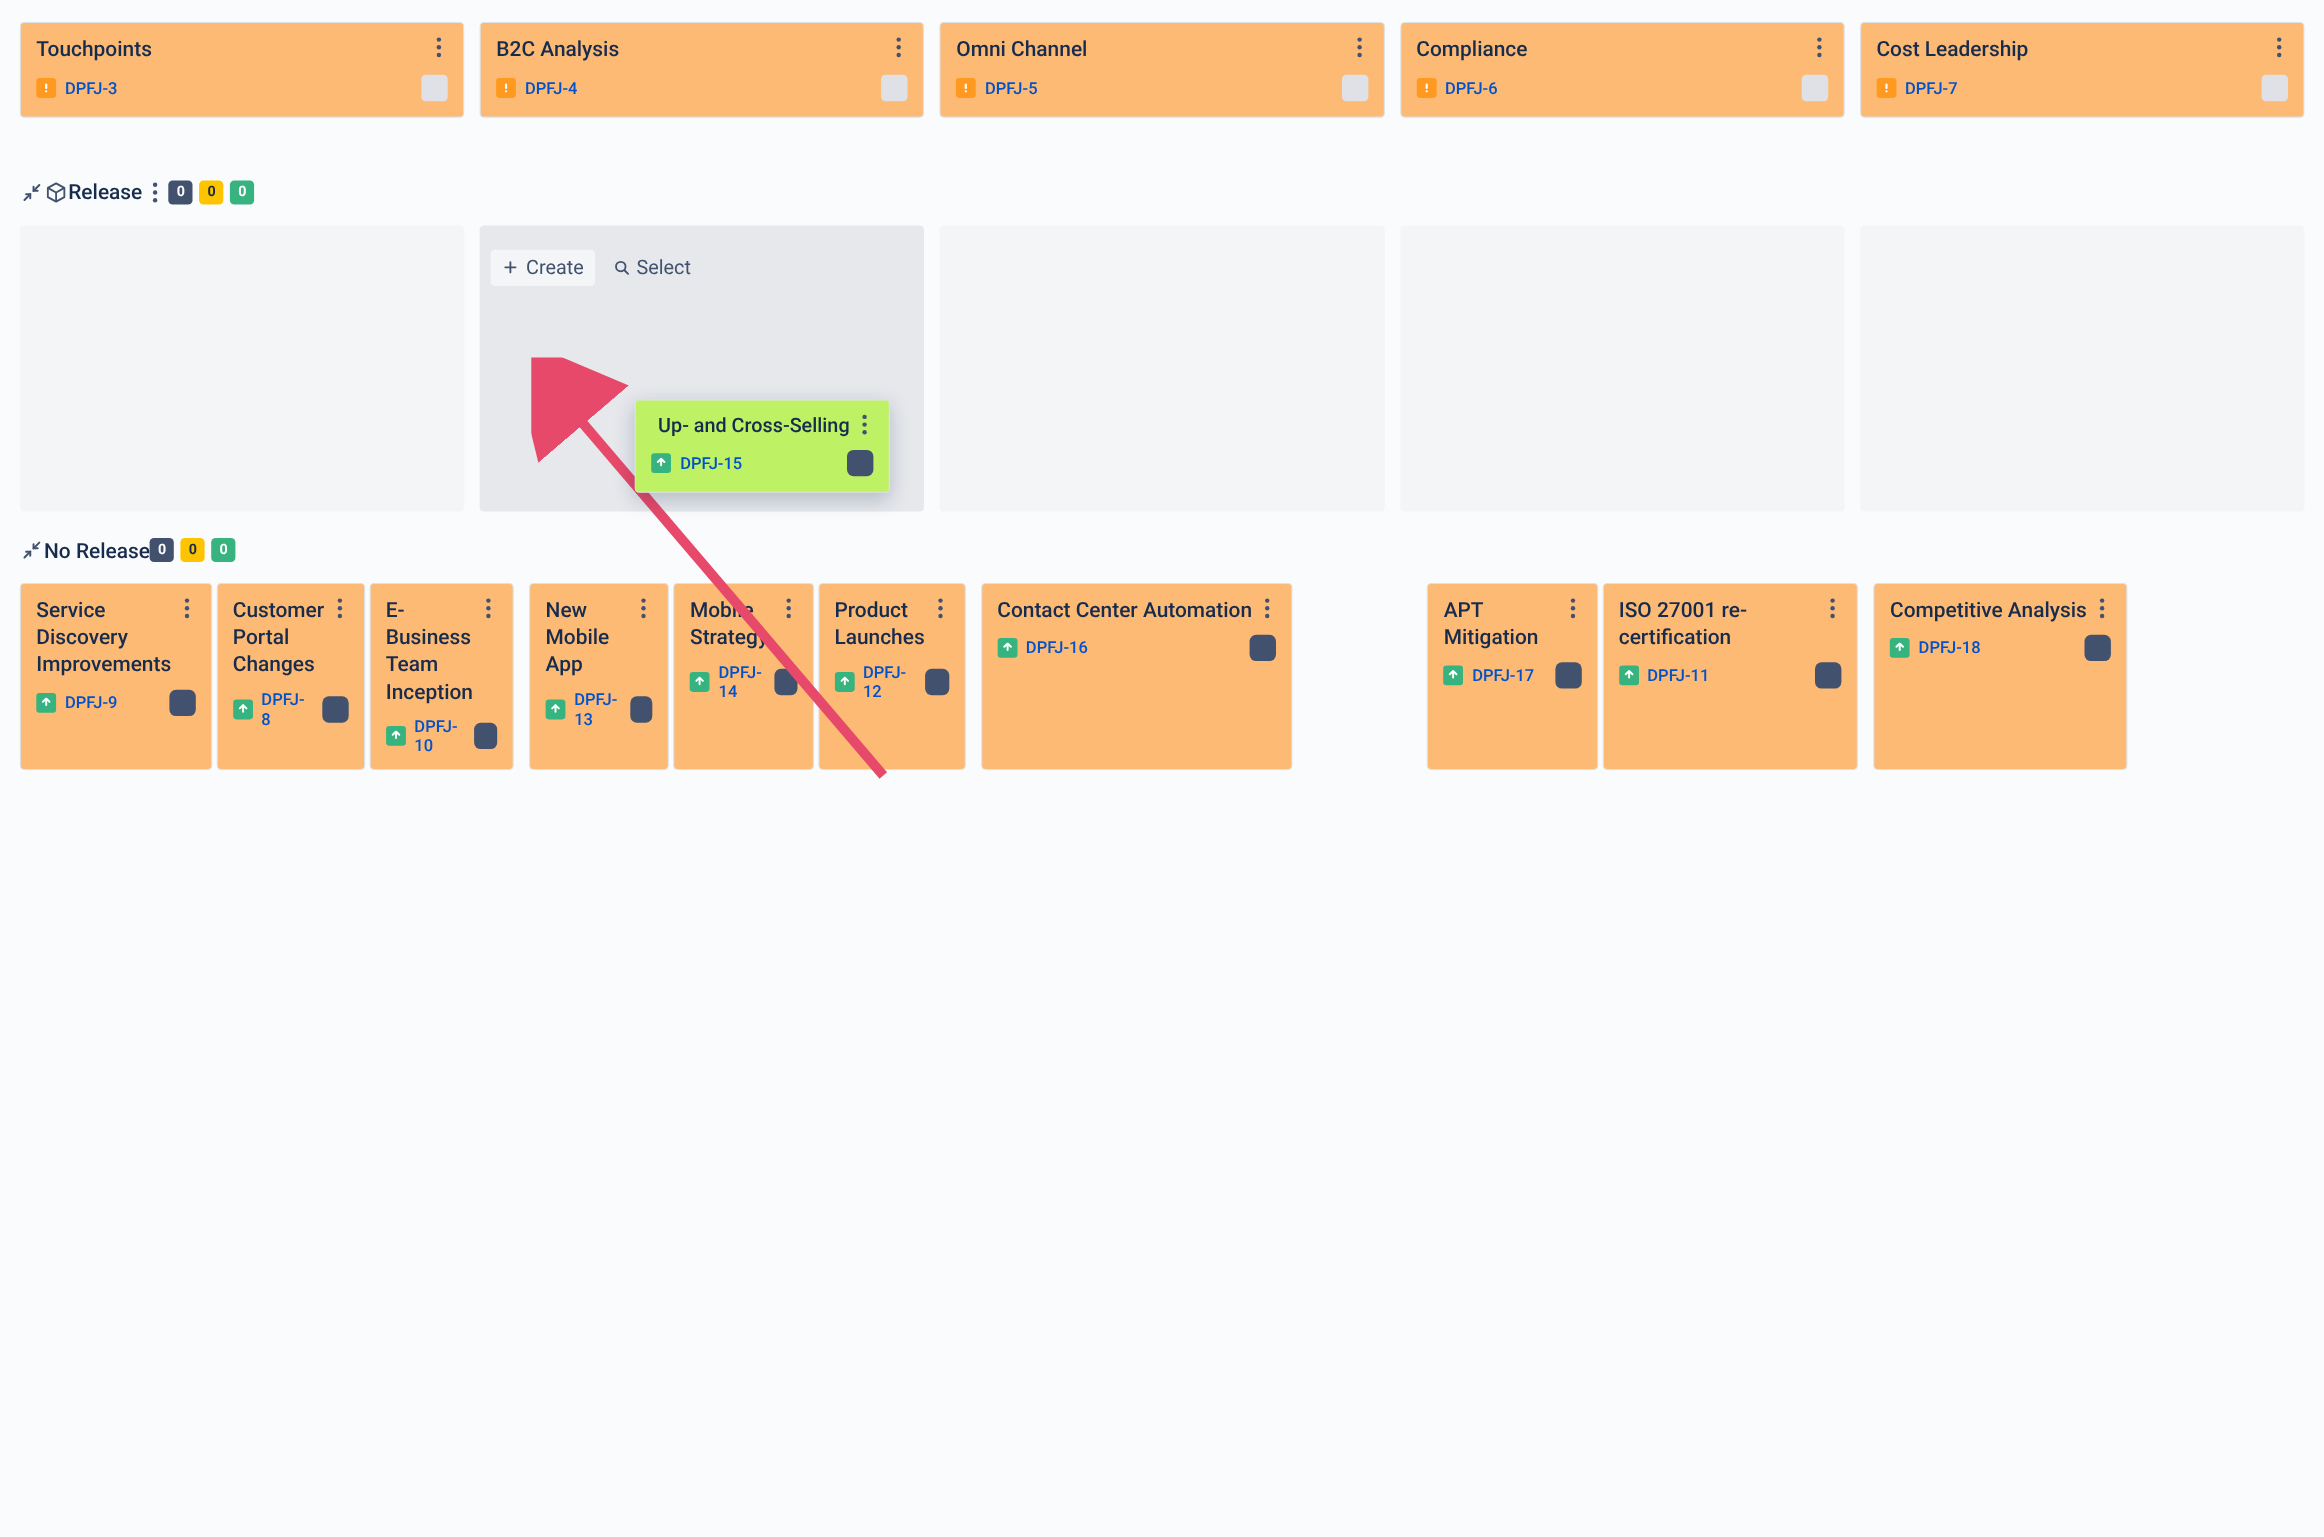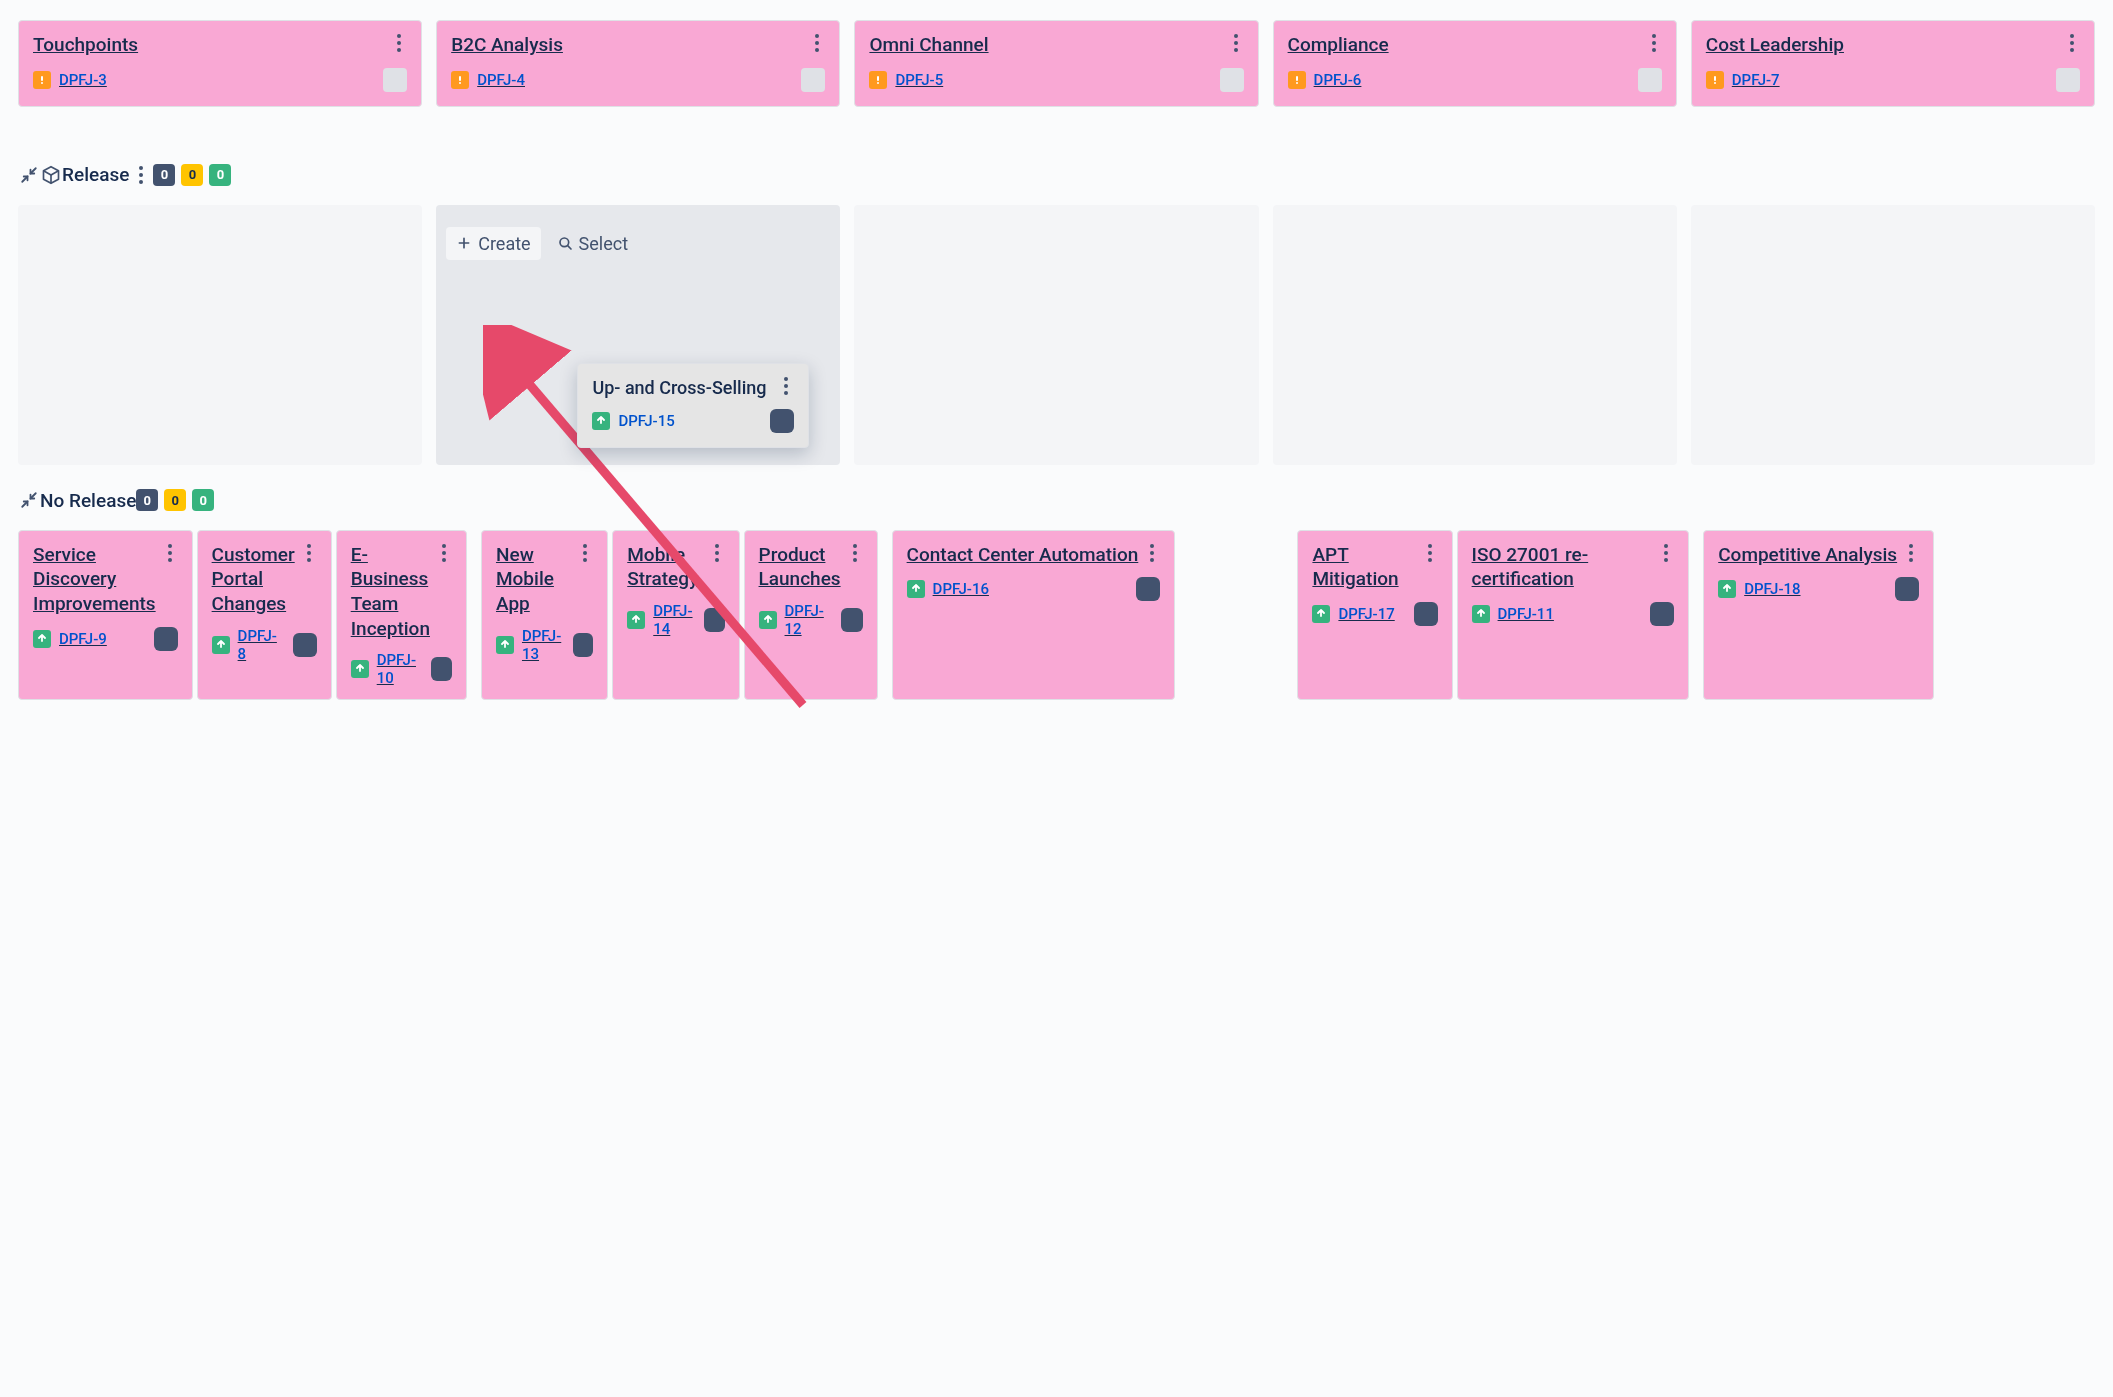--- a/index.html
+++ b/index.html
@@ -9,26 +9,25 @@
     padding: 20px 18px;
     color: #172b4d;
   }
   .row {
     display: grid;
     grid-template-columns: repeat(5, 1fr);
     gap: 14px;
     margin-bottom: 10px;
   }
   .card {
-    background: #f9a8d4;
+    background: #fdba74;
     border: 1px solid #dfe1e6;
     border-radius: 4px;
     padding: 12px 14px 14px 14px;
     position: relative;
-    text-decoration: underline;
   }
   .card-title {
     font-size: 19px;
     font-weight: 500;
     color: #172b4d;
     line-height: 1.3;
     margin-bottom: 10px;
     padding-right: 22px;
   }
   .card-footer {
@@ -118,26 +117,27 @@
     background: transparent;
   }
   .lane-btn.primary { background:#f4f5f7;text-align:center; }
   .lane-btn svg { display:block; }
 
   .floating-card {
     position:absolute;
     top: 158px;
     left: calc(20% + 14px + 130px);
     width: 232px;
-    background:#e5e5e5;
+    background:#bef264;
     border:1px solid #dfe1e6;
     border-radius:4px;
     padding:12px 14px 14px 14px;
     box-shadow: 0 6px 18px rgba(9,30,66,0.22);
     z-index: 5;
+    text-align: right;
   }
   .floating-card .card-title { font-size:18px; }
 
   .arrow-svg {
     position:absolute;
     pointer-events:none;
     z-index:4;
   }
 
   .stack { display:flex; flex-direction:row; gap:4px; }

